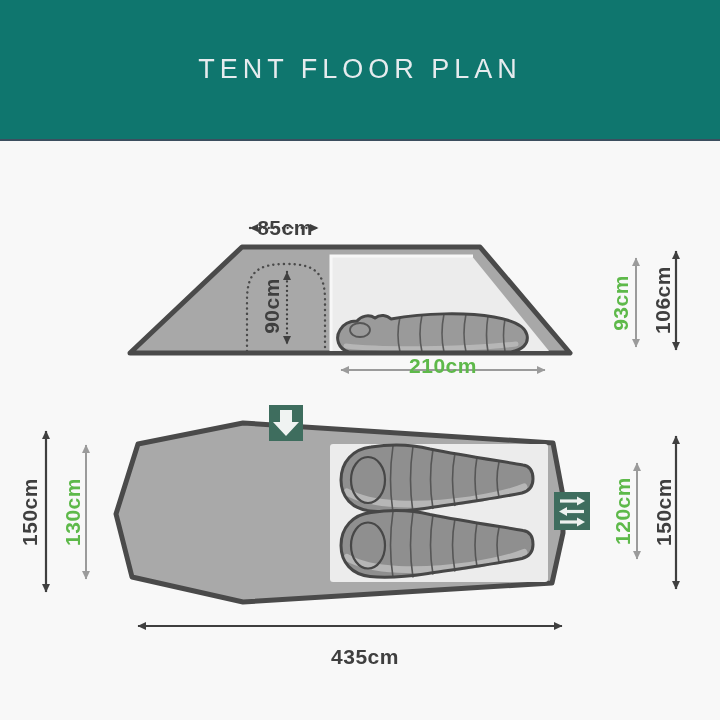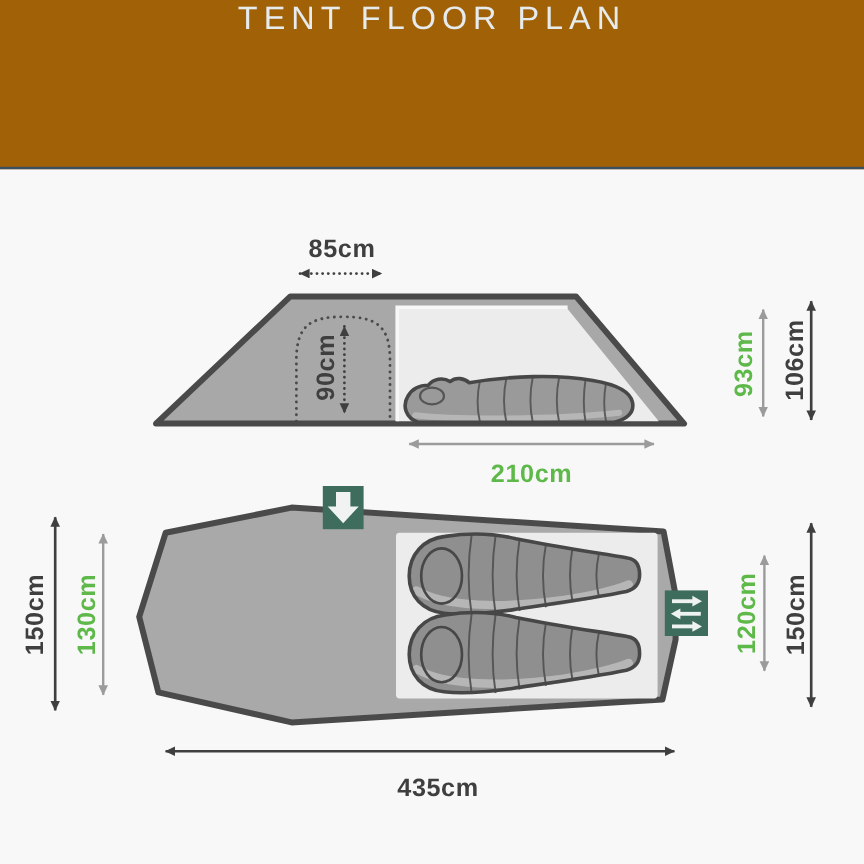--- a/index.html
+++ b/index.html
@@ -1,21 +1,21 @@
 <!DOCTYPE html>
 <html><head>
 <meta charset="utf-8">
 <style>
   html,body{margin:0;padding:0;}
   body{width:720px;height:720px;background:#f8f8f8;font-family:"Liberation Sans",sans-serif;}
   .page{position:relative;width:720px;height:720px;background:#f8f8f8;overflow:hidden;}
   .banner{
     position:absolute;left:0;top:0;width:720px;height:141px;
-    background:#a16207;border-bottom:2px solid #3c4e5f;
-    display:flex;align-items:flex-start;justify-content:center;box-sizing:border-box;
+    background:#0f766e;border-bottom:2px solid #3c4e5f;
+    display:flex;align-items:center;justify-content:center;box-sizing:border-box;
   }
   .banner .title{
     font-size:27px;font-weight:300;letter-spacing:5px;color:#e6ebee;white-space:nowrap;
   }
   svg.diagram{position:absolute;left:0;top:0;}
   .lbl{
     position:absolute;font-size:21px;font-weight:600;color:#3f3f3f;
     letter-spacing:.5px;white-space:nowrap;transform:translate(-50%,-50%);
   }
   .lbl.green{color:#5eb94a;}
@@ -109,24 +109,24 @@
       </g>
 
       <line x1="46" y1="431" x2="46" y2="592" stroke="#3f3f3f" stroke-width="2.2" marker-start="url(#ahD)" marker-end="url(#ahD)"></line>
       <line x1="86" y1="445" x2="86" y2="579" stroke="#9b9b9b" stroke-width="2" marker-start="url(#ahG)" marker-end="url(#ahG)"></line>
       <line x1="637" y1="463" x2="637" y2="559" stroke="#9b9b9b" stroke-width="2" marker-start="url(#ahG)" marker-end="url(#ahG)"></line>
       <line x1="676" y1="436" x2="676" y2="589" stroke="#3f3f3f" stroke-width="2.2" marker-start="url(#ahD)" marker-end="url(#ahD)"></line>
       <line x1="138" y1="626" x2="562" y2="626" stroke="#3f3f3f" stroke-width="2.2" marker-start="url(#ahD)" marker-end="url(#ahD)"></line>
     </g>
   </svg>
 
-  <span class="lbl" style="left:285px;top:208px;">85cm</span>
+  <span class="lbl" style="left:285px;top:228px;">85cm</span>
   <span class="lbl vert" style="left:272px;top:306px;">90cm</span>
   <span class="lbl vert green" style="left:621px;top:303px;">93cm</span>
   <span class="lbl vert" style="left:663px;top:300px;">106cm</span>
-  <span class="lbl green" style="left:443px;top:396px;">210cm</span>
+  <span class="lbl green" style="left:443px;top:366px;">210cm</span>
 
   <span class="lbl vert" style="left:30px;top:512px;">150cm</span>
   <span class="lbl vert green" style="left:73px;top:512px;">130cm</span>
   <span class="lbl vert green" style="left:623px;top:511px;">120cm</span>
   <span class="lbl vert" style="left:664px;top:512px;">150cm</span>
   <span class="lbl" style="left:365px;top:657px;">435cm</span>
 </div>
 
 </body></html>

